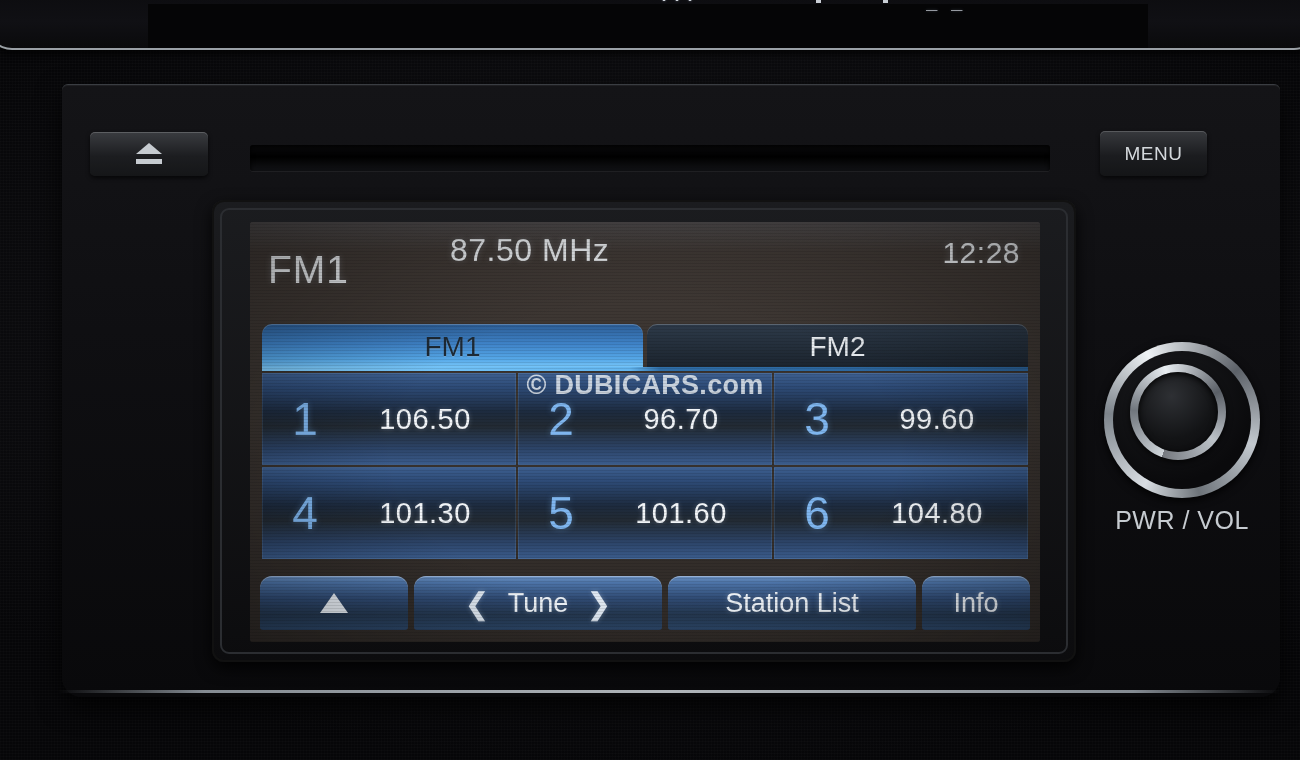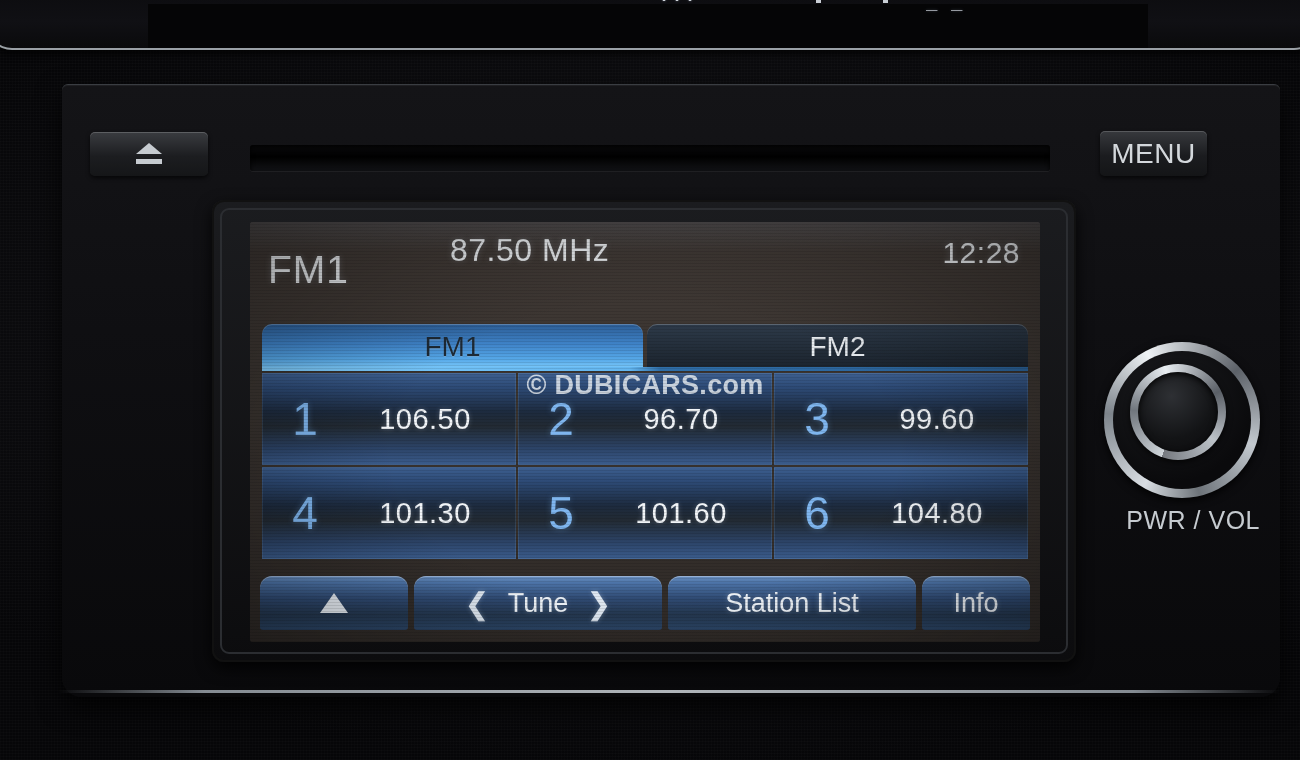--- a/index.html
+++ b/index.html
@@ -175,21 +175,21 @@
   
   #menu-button {
     position: absolute;
     left: 1100px;
     top: 131px;
     width: 107px;
     height: 45px;
     background: linear-gradient(180deg, #37393d, #1b1c1f 55%, #141517);
     border-radius: 5px;
     color: #d4d8dc;
-    font-size: 28px;
+    font-size: 19px;
     letter-spacing: .5px;
     display: flex;
     align-items: center;
     justify-content: center;
     box-shadow: inset 0 1px 0 rgba(255,255,255,.17), 0 2px 4px rgba(0,0,0,.7);
     text-align: right;
   }
 
   
   #knob-wrap {
@@ -227,21 +227,21 @@
     inset: 8px;
     border-radius: 50%;
     background: radial-gradient(circle at 42% 30%, #2e3034 0%, #131416 58%, #0a0a0c 100%);
     box-shadow: inset 0 2px 6px rgba(0,0,0,.9);
   }
   #knob-label {
     position: absolute;
     left: 1104px;
     top: 506px;
     width: 156px;
-    text-align: right;
+    text-align: center;
     color: #c6cbd0;
     font-size: 25px;
     letter-spacing: .5px;
   }
 
   
   #lcd-bezel {
     position: absolute;
     left: 212px;
     top: 200px;

